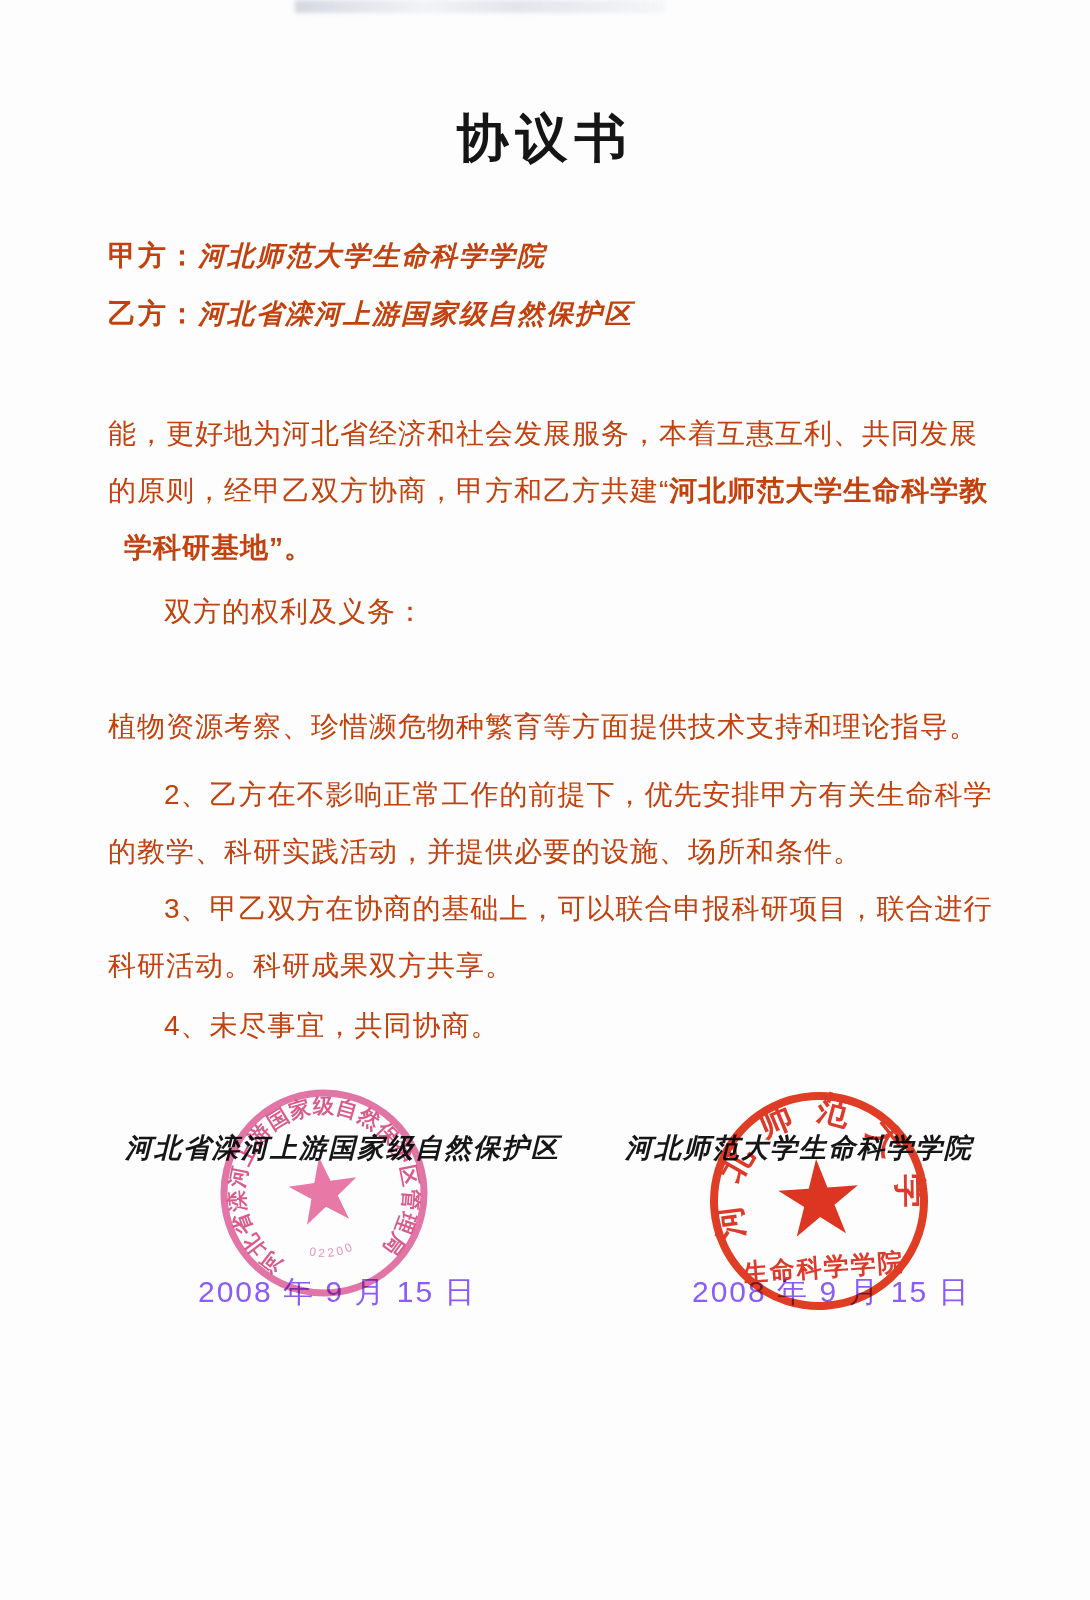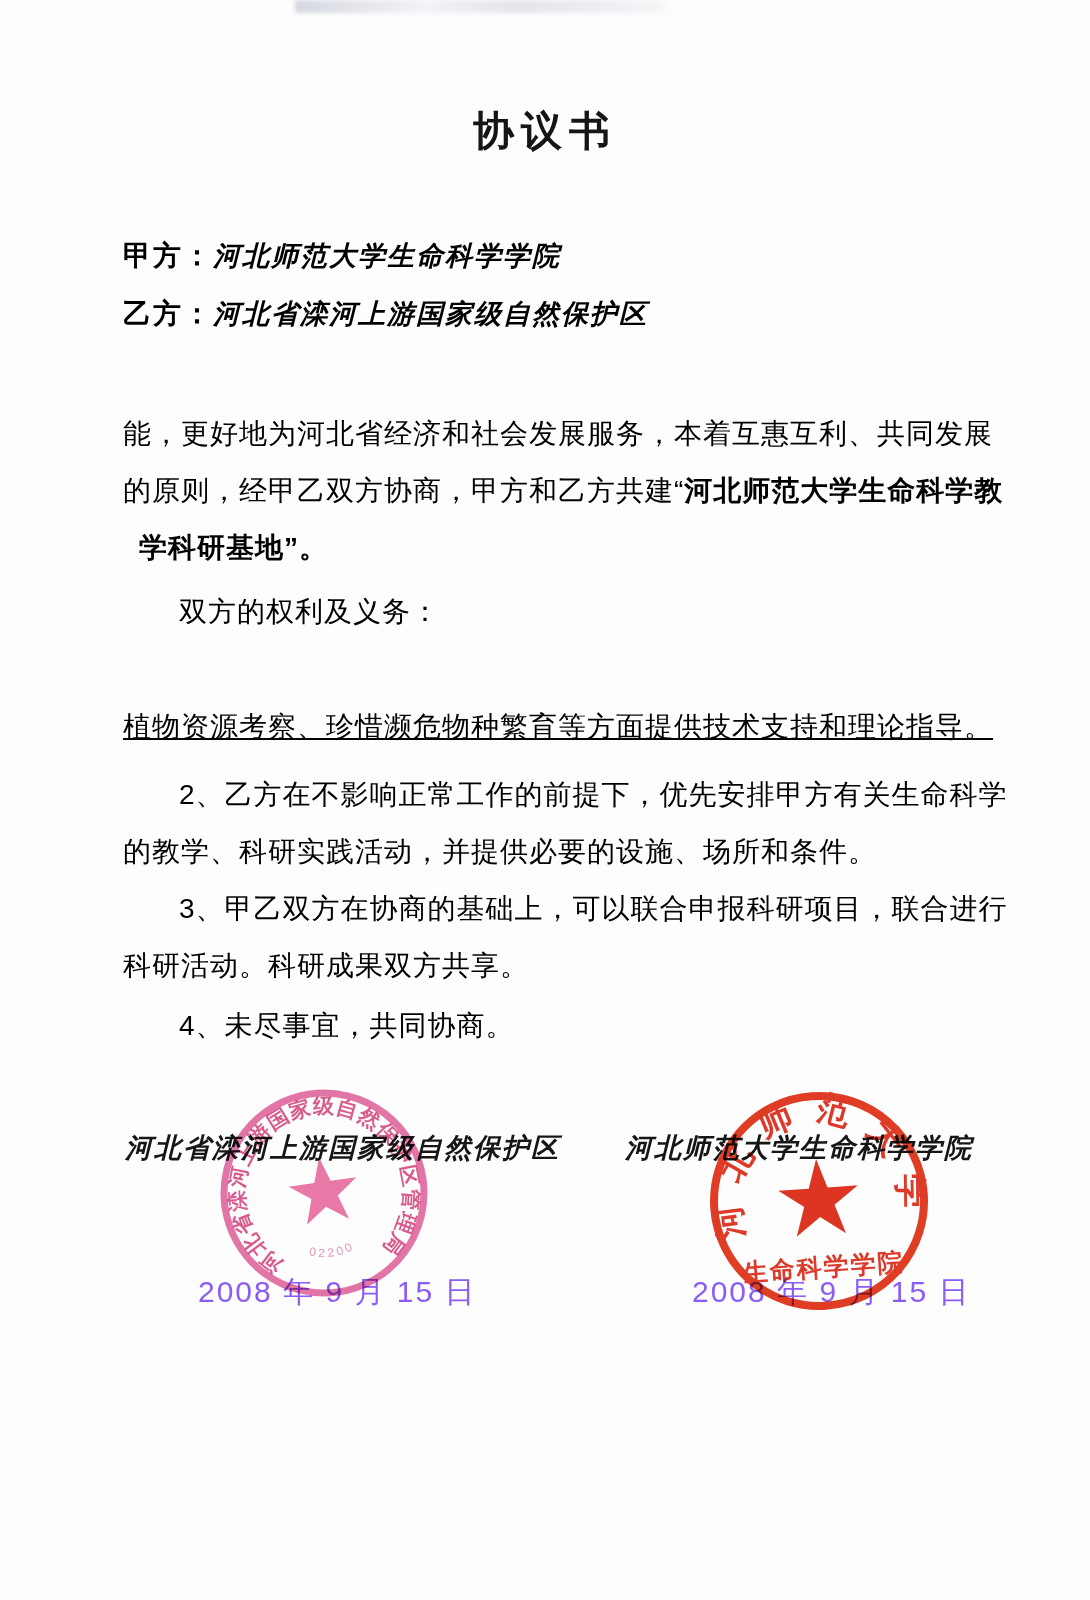--- a/index.html
+++ b/index.html
@@ -12,27 +12,27 @@
     color:#1b1b1b;
   }
   .scan-smudge{
     position:absolute;left:295px;top:0;width:370px;height:13px;
     background:linear-gradient(90deg,rgba(110,120,145,.28),rgba(110,120,145,.07) 35%,rgba(110,120,145,.18) 60%,rgba(110,120,145,.05));
     filter:blur(2px);
   }
   .doc-title{
     position:absolute;left:0;right:0;top:104px;
     text-align:center;
-    font-size:41px;font-weight:700;letter-spacing:7px;
+    font-size:52px;font-weight:700;letter-spacing:7px;
     color:#151515;
   }
   .line{
-    position:absolute;left:123px;
+    position:absolute;left:108px;
     font-size:28px;line-height:32px;white-space:nowrap;
-    letter-spacing:1px;color:#000000;
+    letter-spacing:1px;color:#c2410c;
   }
   .indent{padding-left:56px;}
   .bold-seg{font-weight:700;}
   .party-label{font-weight:700;letter-spacing:2px;}
   .calli{
     font-family:"Liberation Serif",serif;
     font-style:italic;font-weight:600;
     letter-spacing:2px;font-size:27px;
   }
   .sig-name{
@@ -71,21 +71,21 @@
   </div>
 
   <div class="line" style="top:475px;">
     <span>的原则，经甲乙双方协商，甲方和乙方共建“</span><span class="bold-seg">河北师范大学生命科学教</span>
   </div>
   <div class="line" style="top:418px;">能，更好地为河北省经济和社会发展服务，本着互惠互利、共同发展</div>
   <div class="line bold-seg" style="top:532px;margin-left:16px;">学科研基地”。</div>
 
   <div class="line indent" style="top:596px;">双方的权利及义务：</div>
 
-  <div class="line" style="top:711px;text-decoration:underline;">植物资源考察、珍惜濒危物种繁育等方面提供技术支持和理论指导。</div>
+  <div class="line" style="top:711px;">植物资源考察、珍惜濒危物种繁育等方面提供技术支持和理论指导。</div>
 
   <div class="line indent" style="top:779px;">2、乙方在不影响正常工作的前提下，优先安排甲方有关生命科学</div>
   <div class="line" style="top:836px;">的教学、科研实践活动，并提供必要的设施、场所和条件。</div>
 
   <div class="line indent" style="top:893px;text-align:right;">3、甲乙双方在协商的基础上，可以联合申报科研项目，联合进行</div>
   <div class="line" style="top:950px;">科研活动。科研成果双方共享。</div>
 
   <div class="line indent" style="top:1010px;">4、未尽事宜，共同协商。</div>
 
   <div class="sig-name" style="left:125px;">河北省滦河上游国家级自然保护区</div>

